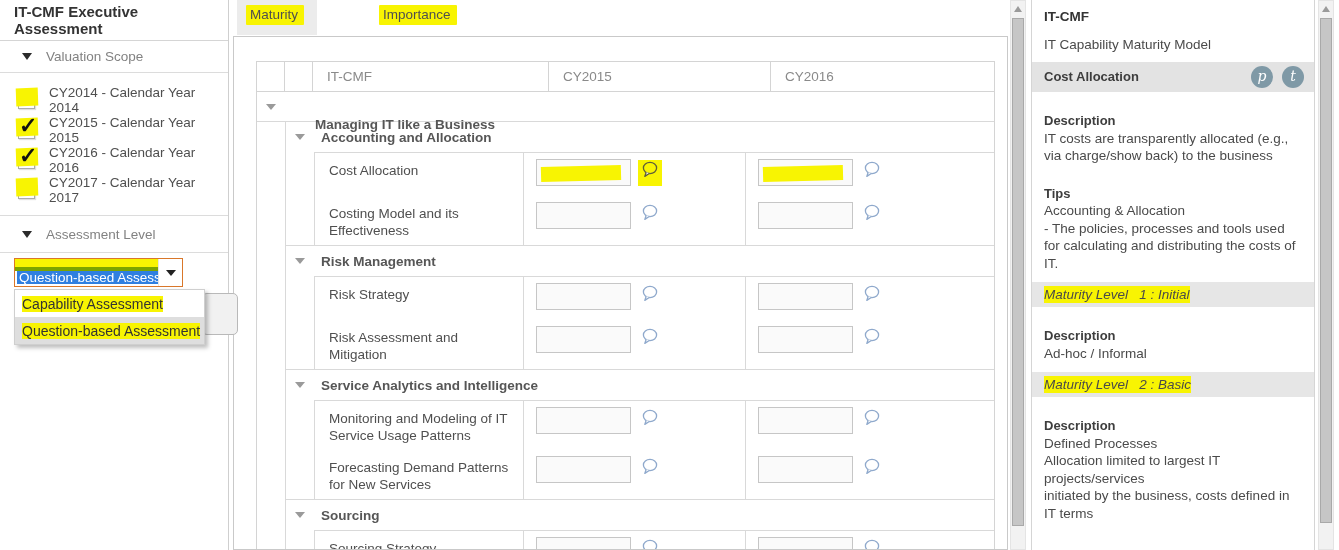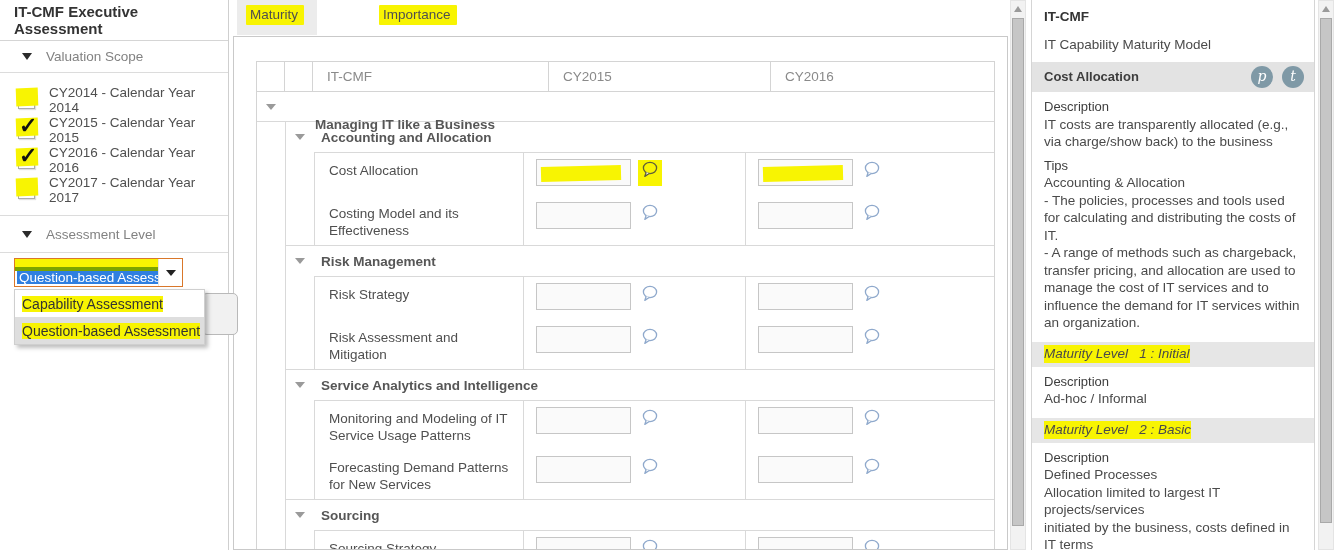--- a/index.html
+++ b/index.html
@@ -95,21 +95,21 @@
   #infopanel { left:1031px; top:0; width:284px; height:550px; border-left:1px solid #d5d5d5;
                border-right:1px solid #d5d5d5; background:#fff; overflow:hidden; font-size:13.5px; line-height:17.5px; }
   .ip-pad { padding-left:12px; padding-right:10px; }
   #ip-title { font-weight:bold; color:#333; font-size:13.5px; padding-top:8px; }
   #ip-subtitle { color:#4a4a4a; margin-top:10px; }
   #ip-ca-bar { margin-top:9px; height:30px; background:#e3e3e3; display:flex; align-items:center; padding:0 10px 0 12px; }
   #ip-ca-bar .ca-name { font-weight:bold; font-size:13px; color:#3d3d3d; flex:1; }
   .circ { width:22px; height:22px; border-radius:50%; background:#7f99a6; color:#fff;
           font-family:"DejaVu Serif", serif; font-style:italic; font-size:14px;
           display:flex; align-items:center; justify-content:center; margin-left:9px; }
-  .ip-blab { font-weight:normal; font-size:13px; color:#3d3d3d; margin-top:6px; }
+  .ip-blab { font-weight:bold; font-size:13px; color:#3d3d3d; margin-top:20px; }
   .ip-text { color:#4a4a4a; }
   .lvl-bar { margin-top:10px; height:25px; background:#e6e6e6; display:flex; align-items:center; padding-left:12px; color:#4a4a4a; }
   .lvl-bar .t { white-space:pre;font-style:italic; }
 </style>
 </head>
 <body>
 
 <div id="stage">
 
   <div id="sidebar" class="abs">
@@ -409,21 +409,20 @@
       <span class="circ">t</span>
     </div>
 
     <div class="ip-blab ip-pad">Description</div>
     <div class="ip-text ip-pad">IT costs are transparently allocated (e.g., via charge/show back) to the business</div>
 
     <div class="ip-blab ip-pad">Tips</div>
     <div id="tips-body" class="ip-text ip-pad">
         <div>Accounting &amp; Allocation</div>
         <div>- The policies, processes and tools used for calculating and distributing the costs of IT.</div>
-        <div>- A range of methods such as chargeback, transfer pricing, and allocation are used to manage the cost of IT services and to influence the demand for IT services within an organization.</div>
       </div>
 
     <div id="levels">
         <div class="lvl-bar">
           <span class="t hl">Maturity Level&nbsp;&nbsp; 1 : Initial</span>
         </div>
         <div class="ip-blab ip-pad">Description</div>
         <div class="ip-text ip-pad">
           <div>Ad-hoc / Informal</div>
         </div>

